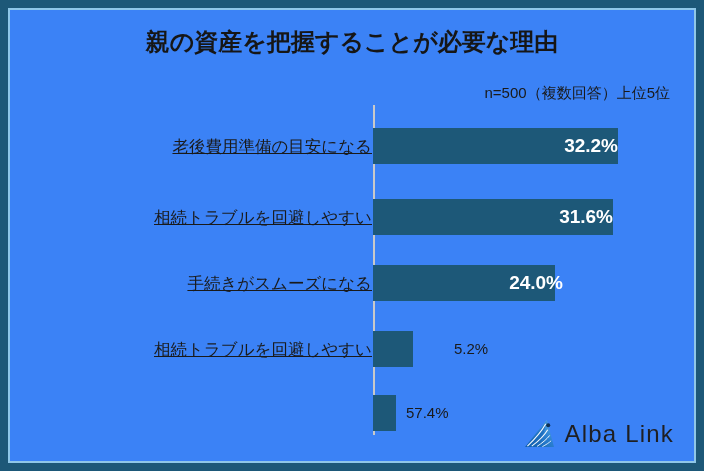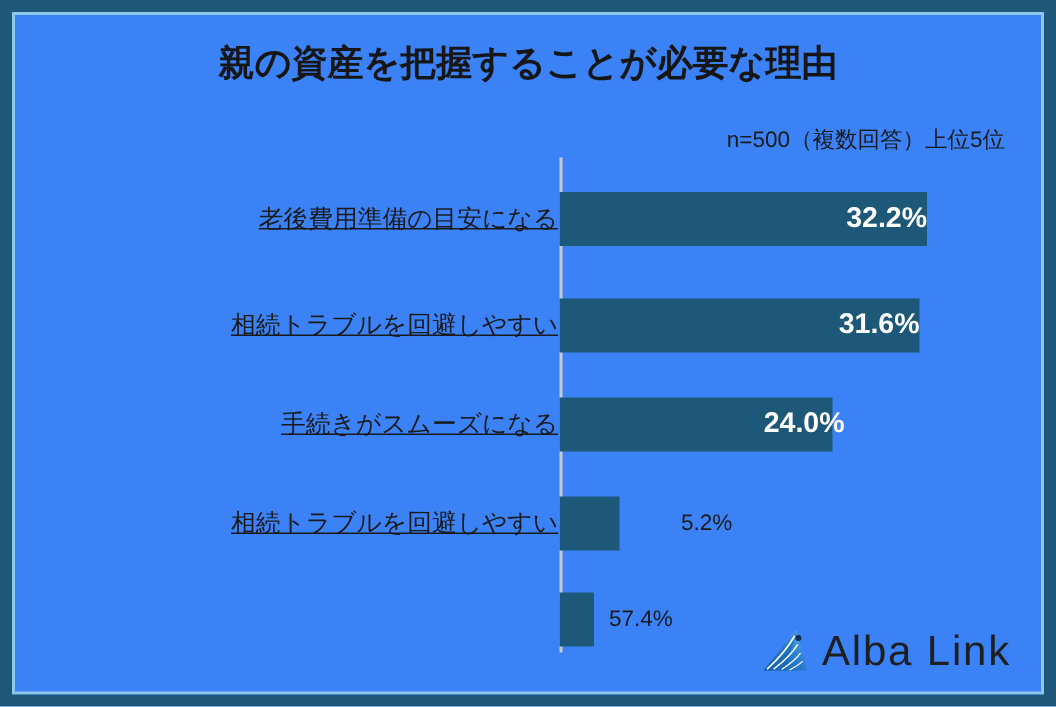--- a/index.html
+++ b/index.html
@@ -138,21 +138,21 @@
     align-items: center;
     gap: 9px;
     height: 34px;
   }
   #logo-mark {
     width: 31px;
     height: 30px;
     display: block;
   }
   #logo-text {
-    font-size: 28px;
+    font-size: 24px;
     color: #1f1f22;
     letter-spacing: 1.2px;
     white-space: nowrap;
   }
 </style>
 </head>
 <body>
 
 <div id="chart-card">
   <div id="inner-area">

